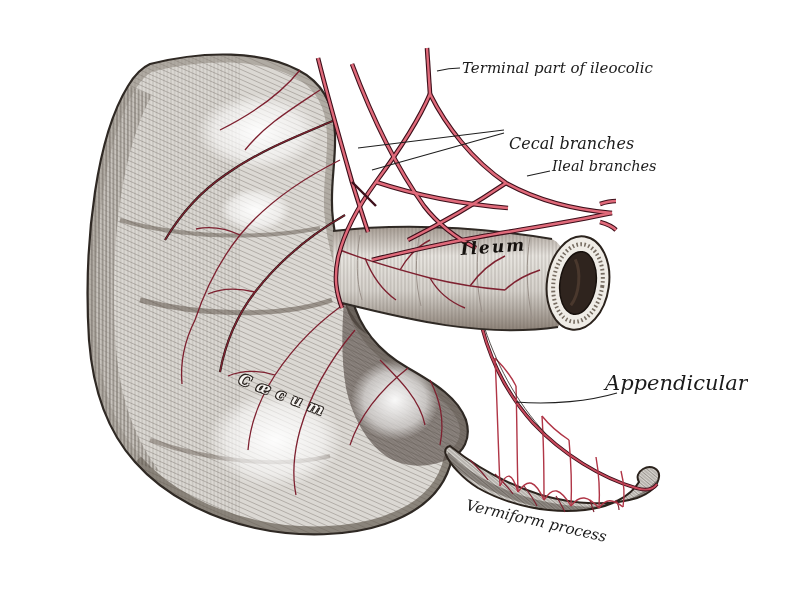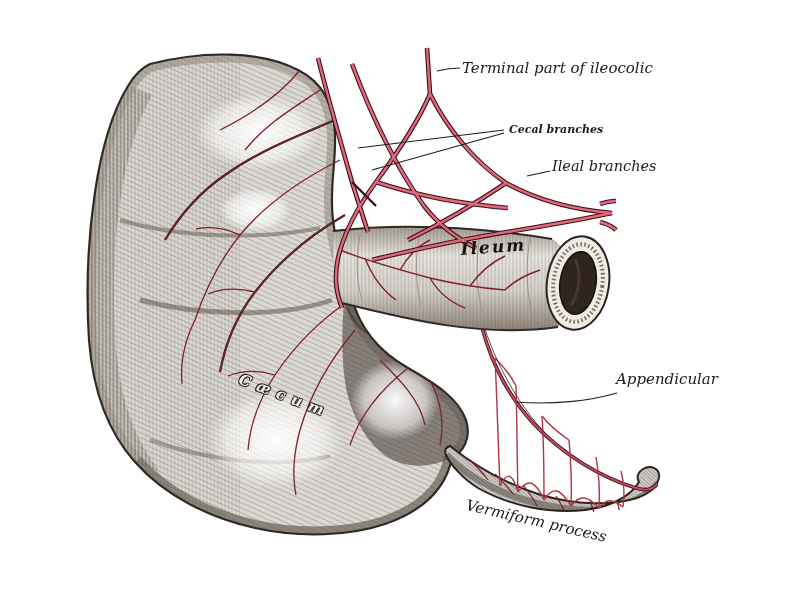--- a/index.html
+++ b/index.html
@@ -1,23 +1,23 @@
 <!DOCTYPE html>
 <html><head>
 <meta charset="utf-8">
 <style>
   html,body{margin:0;padding:0;background:#fff;}
   .stage{position:relative;width:748px;height:600px;background:#ffffff;overflow:hidden;
          font-family:"DejaVu Serif", serif;}
   .stage svg{position:absolute;left:0;top:0;}
   .lbl{position:absolute;font-style:italic;color:#1b1b1b;white-space:nowrap;line-height:1.05;}
   .lbl-terminal{left:462px;top:61px;font-size:15px;}
-  .lbl-cecal{left:509px;top:124px;font-size:11px;font-weight:bold;}
+  .lbl-cecal{left:509px;top:136px;font-size:16px;}
   .lbl-ileal{left:552px;top:159px;font-size:14.5px;text-align:center;}
-  .lbl-appendicular{left:605px;top:372px;width:124px;text-align:center;font-size:15px;}
+  .lbl-appendicular{left:605px;top:372px;width:124px;text-align:right;font-size:21px;}
   .lbl-appendicular span{display:block;}
   .lbl-vermiform{left:468px;top:498px;font-size:15px;transform:rotate(13deg);transform-origin:left top;}
   .lbl-ileum{left:460px;top:241px;font-size:17px;font-weight:600;letter-spacing:2px;
              transform:rotate(-4deg);transform-origin:left top;color:#15110e;}
   .lbl-caecum{left:242px;top:372px;font-size:15px;font-weight:600;letter-spacing:7px;
               transform:rotate(21deg);transform-origin:left top;color:#f7f5f2;
               text-shadow:-1px -1px 0 #2a2420,1px -1px 0 #2a2420,-1px 1px 0 #2a2420,1px 1px 0 #2a2420;}
 </style>
 </head>
 <body>

